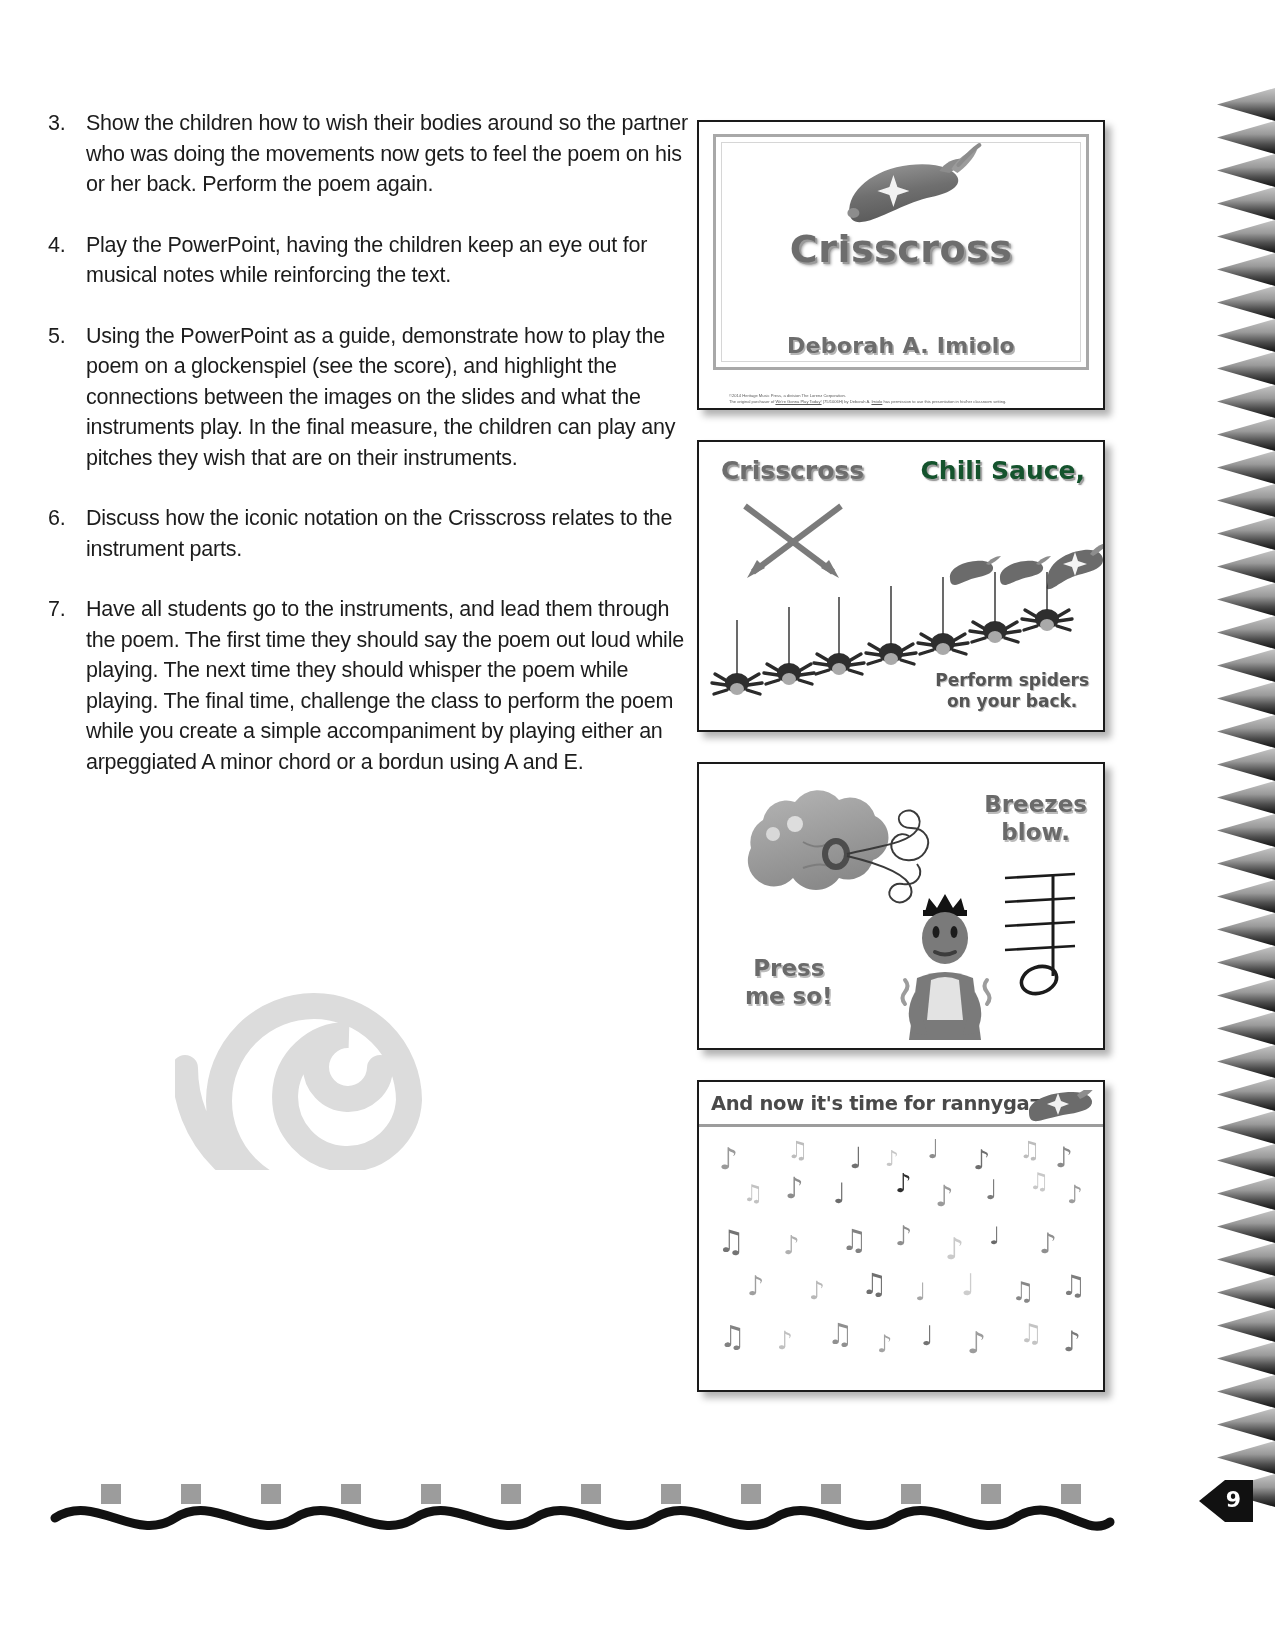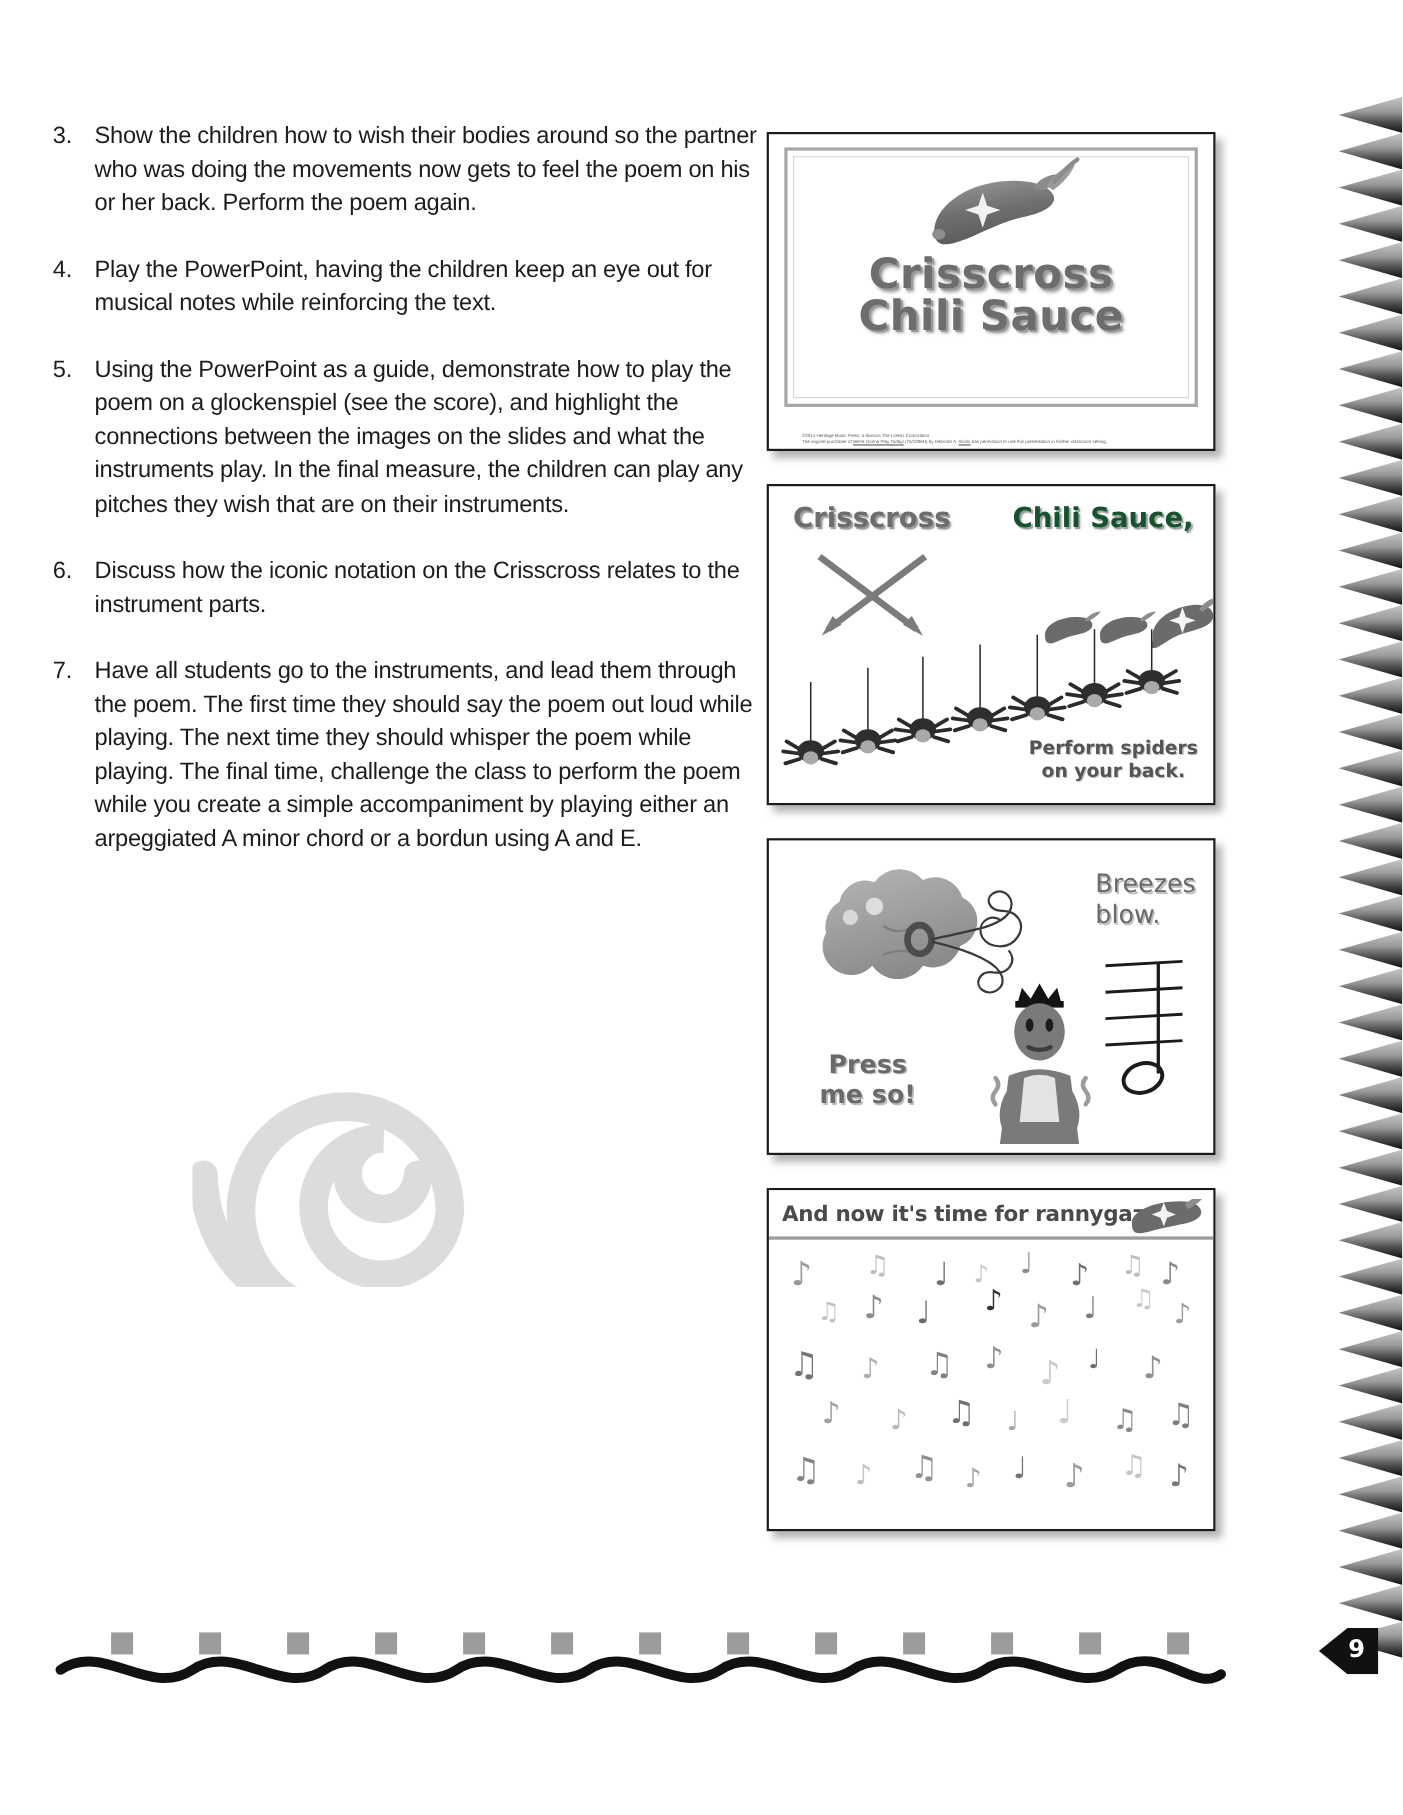--- a/index.html
+++ b/index.html
@@ -87,22 +87,22 @@
     text-shadow:1.5px 1.5px 0 #9f9f9f, 2px 2px 2px rgba(0,0,0,0.3);
   }
   .s2-caption {
     position:absolute; right:14px; bottom:18px; text-align:center;
     font-family:"DejaVu Sans", sans-serif; font-weight:bold; font-size:17px;
     color:#555; line-height:21px; text-shadow:1px 1px 0 #c4c4c4;
   }
 
   
   .s3-breezes {
-    position:absolute; right:16px; top:26px; 
-    font-family:"DejaVu Sans", sans-serif; font-weight:normal; font-size:23px;
+    position:absolute; right:16px; top:26px; text-align:center;
+    font-family:"DejaVu Sans", sans-serif; font-weight:bold; font-size:23px;
     color:#6a6a6a; line-height:28px; text-shadow:1.5px 1.5px 0 #bcbcbc;margin-left:24px;
   }
   .s3-hold {
     position:absolute; left:46px; bottom:38px; text-align:center;
     font-family:"DejaVu Sans", sans-serif; font-weight:bold; font-size:23px;
     color:#6a6a6a; line-height:28px; text-shadow:1.5px 1.5px 0 #bcbcbc;
   }
 
   
   .s4-bar {
@@ -189,21 +189,21 @@
           </defs>
           <path d="M22 72 C20 50 46 28 82 24 C110 21 126 28 130 36 C134 44 124 52 104 56 C80 61 56 76 40 80 C28 83 23 80 22 72 Z" fill="url(#pg1)"></path>
           <path d="M112 30 C118 20 130 16 140 18 C134 24 128 28 122 32 Z" fill="#8c8c8c"></path>
           <path d="M124 28 C130 18 140 10 150 8 C146 18 138 26 130 32 Z" fill="#9b9b9b"></path>
           <path d="M131 24 C138 16 146 8 152 4" stroke="#8c8c8c" stroke-width="4" fill="none" stroke-linecap="round"></path>
           <ellipse cx="26" cy="72" rx="6" ry="5" fill="#8d8d8d"></ellipse>
           <path d="M62 46 L66 34 L70 46 L82 50 L70 54 L66 66 L62 54 L50 50 Z" fill="#f2f2f2"></path>
         </svg>
 
         <div class="title-word s1-title1">Crisscross</div>
-        <div class="title-word s1-title2">Chili Sauce</div>
+        <div class="s1-author">Deborah A. Imiolo</div>
       </div>
 
       <div class="s1-copy">
         <div>©2014 Heritage Music Press, a division The Lorenz Corporation.</div>
         <div><span>The original purchaser of </span><u>We're Gonna Play Today!</u><span> (75/1006H) by Deborah A. </span><u>Imiolo</u><span> has permission to use this presentation in his/her classroom setting.</span></div>
       </div>
     </div>
 
     <div class="slide-card slide-2">
       <div class="s2-w1">Crisscross</div>

